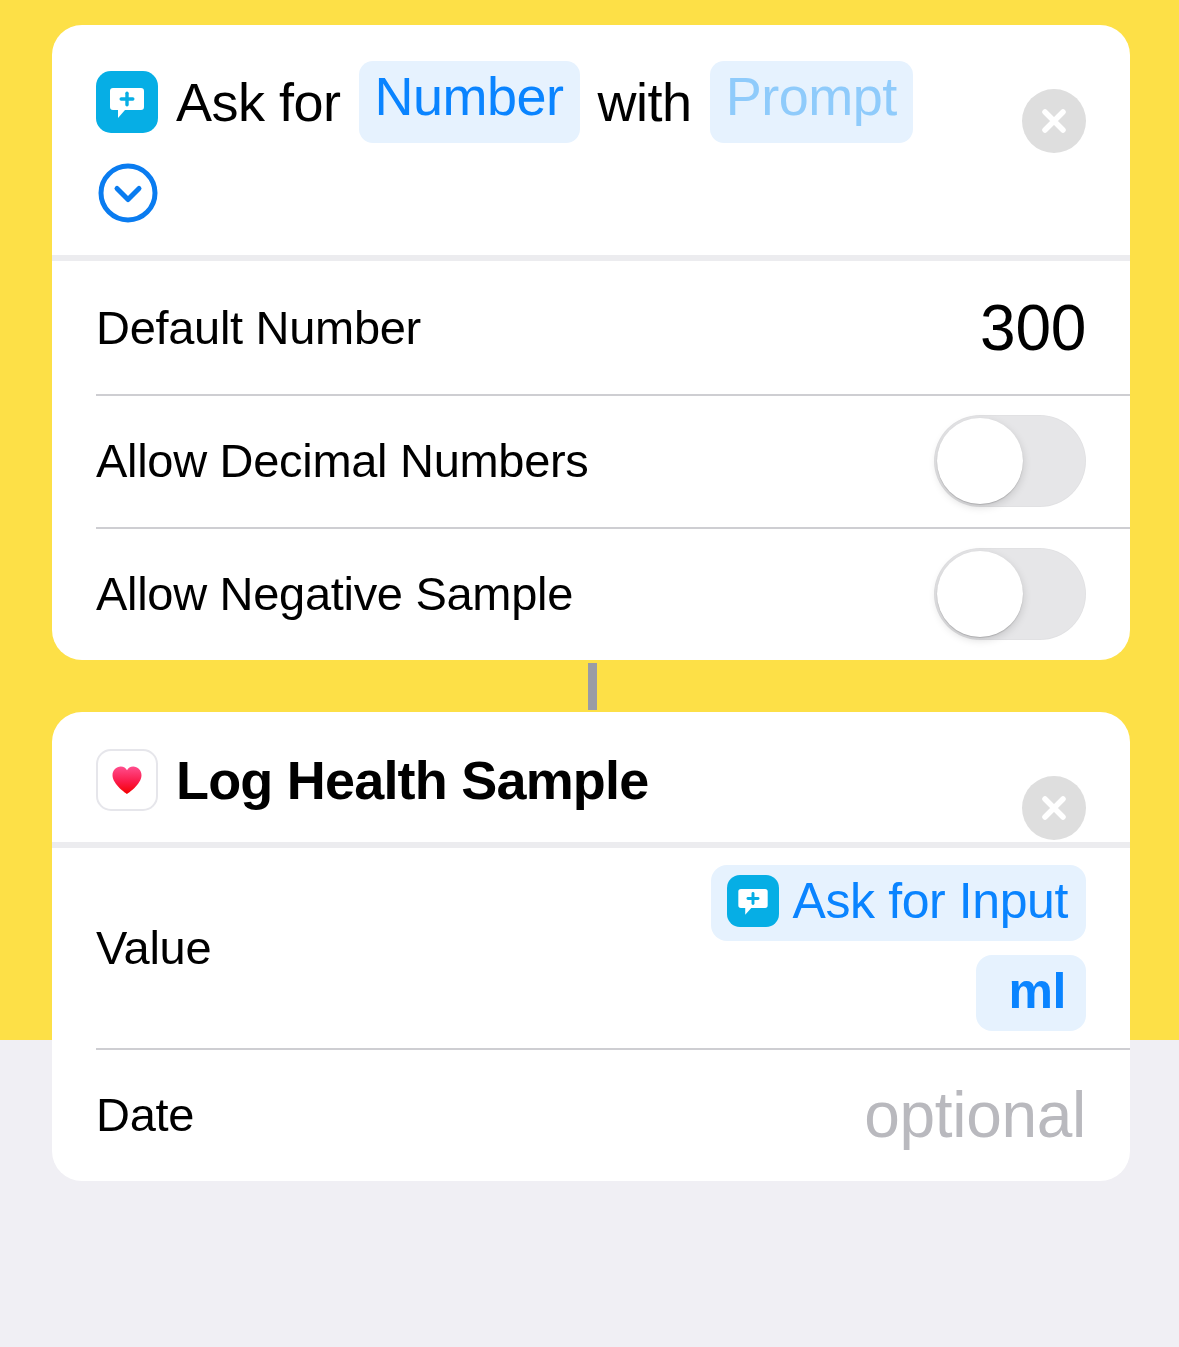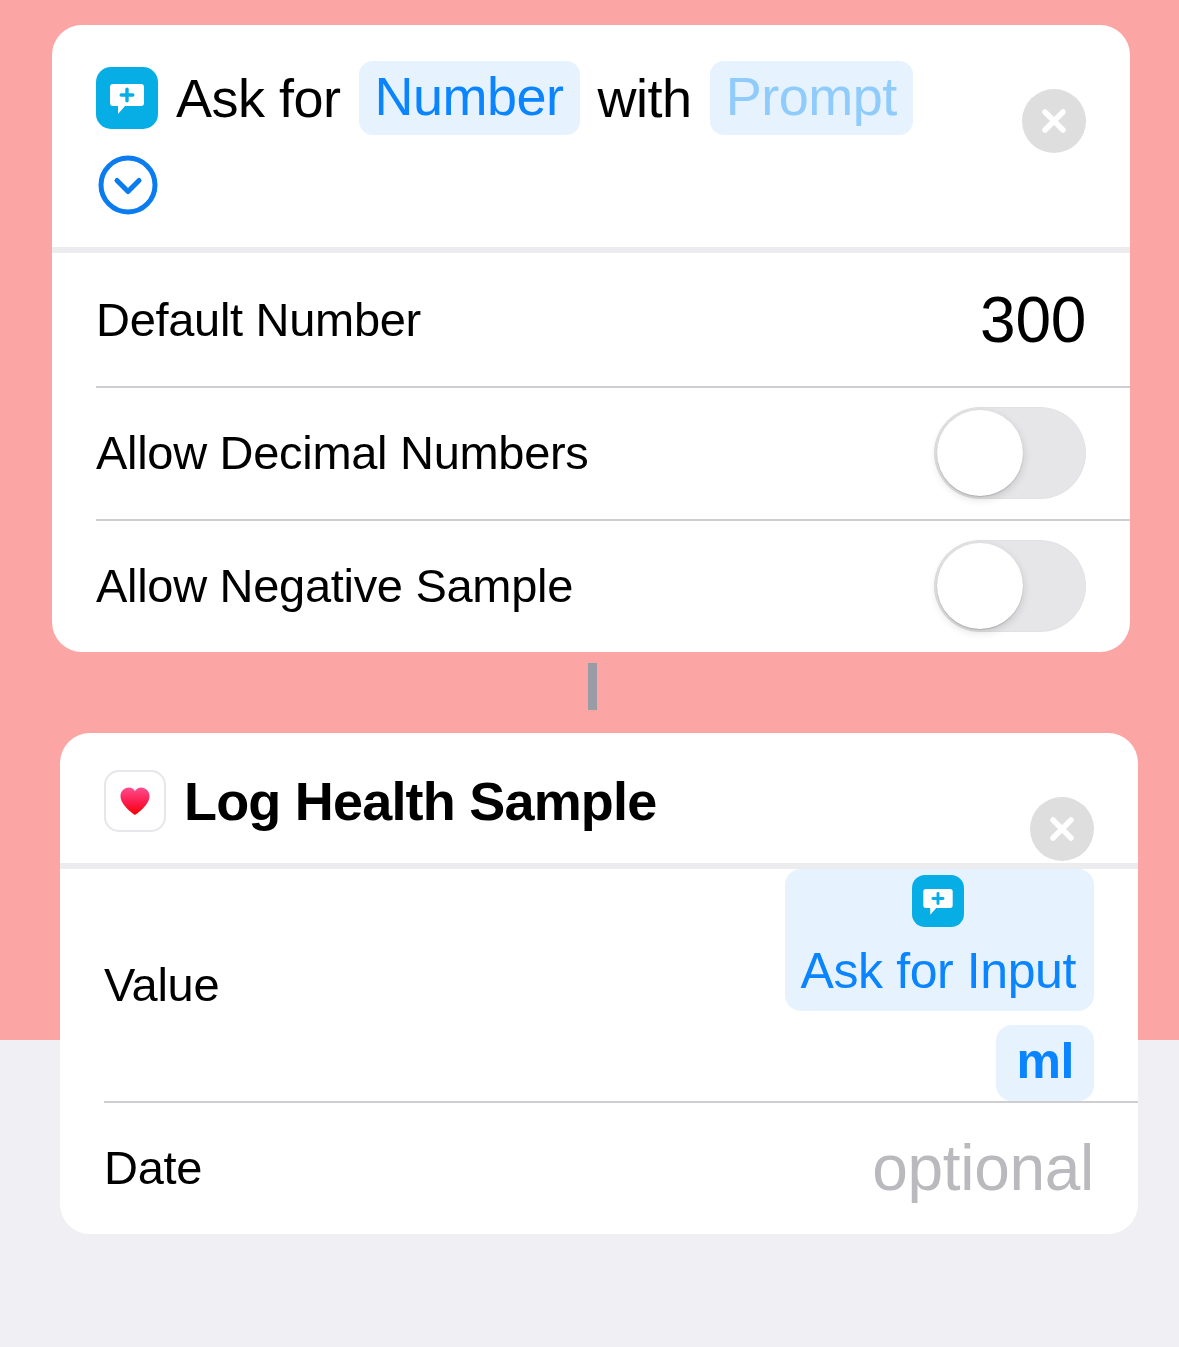--- a/index.html
+++ b/index.html
@@ -11,21 +11,21 @@
     background: #F0EFF4;
     font-family: "Liberation Sans", sans-serif;
     -webkit-font-smoothing: antialiased;
     overflow: hidden;
   }
 
   .screen {
     position: relative;
     width: 1179px;
     height: 1040px;
-    background: #fca5a5;
+    background: #fde047;
   }
 
   
   .connector {
     position: absolute;
     left: 588px;
     top: 663px;
     width: 9px;
     height: 47px;
     background: #9A9CA5;
@@ -37,21 +37,21 @@
     position: absolute;
     left: 52px;
     width: 1078px;
     background: #FFFFFF;
     border-radius: 30px;
     overflow: hidden;
     z-index: 1;
   }
 
   #card-ask  { top: 25px; }
-  #card-health { top: 733px; margin-left: 8px; }
+  #card-health { top: 712px; }
 
   
   .card-header {
     position: relative;
     padding: 36px 44px 30px 44px;
     min-height: 120px;
   }
 
   .header-flow {
     display: flex;
@@ -102,21 +102,21 @@
     border-radius: 15px;
   }
   .icon-health svg { width: 36px; height: 36px; display: block; }
 
   
   .pill {
     display: inline-flex;
     align-items: center;
     background: #E6F2FE;
     border-radius: 14px;
-    padding: 4px 16px 8px 16px;
+    padding: 4px 16px 16px 16px;
     font-size: 54px;
     line-height: 62px;
     letter-spacing: -0.5px;
     white-space: nowrap;
   }
   .pill-filled  { color: #0A84FF; }
   .pill-placeholder { color: #8FCBFB; }
 
   
   .chevron-btn {
@@ -224,42 +224,41 @@
     gap: 14px;
     max-width: 640px;
   }
   .var-token {
     display: inline-flex;
     align-items: center;
     gap: 14px;
     background: #E6F2FE;
     border-radius: 16px;
     padding: 6px 18px 10px 16px;
-    flex-direction: column;
   }
   .var-token .app-icon {
     width: 52px;
     height: 52px;
     border-radius: 13px;
   }
   .var-token .app-icon svg { width: 38px; height: 38px; }
   .var-token-label {
     font-size: 50px;
     line-height: 60px;
     color: #0A84FF;
     letter-spacing: -0.4px;
     white-space: nowrap;
   }
   .unit-token {
     display: inline-flex;
     align-items: center;
     justify-content: center;
     background: #E6F2FE;
     border-radius: 16px;
-    padding: 6px 20px 10px 20px;
+    padding: 6px 20px 10px 32px;
     font-size: 50px;
     line-height: 60px;
     font-weight: 700;
     color: #0A84FF;
     letter-spacing: -0.4px;
   }
 </style>
 </head>
 <body>
 

